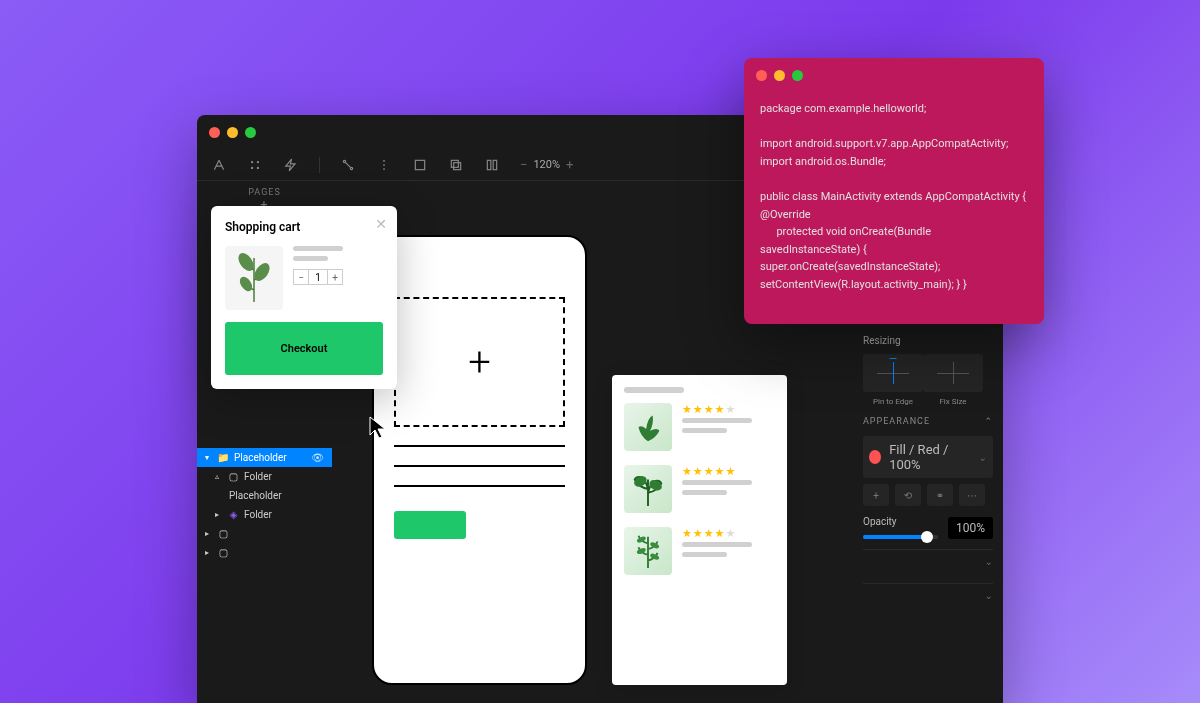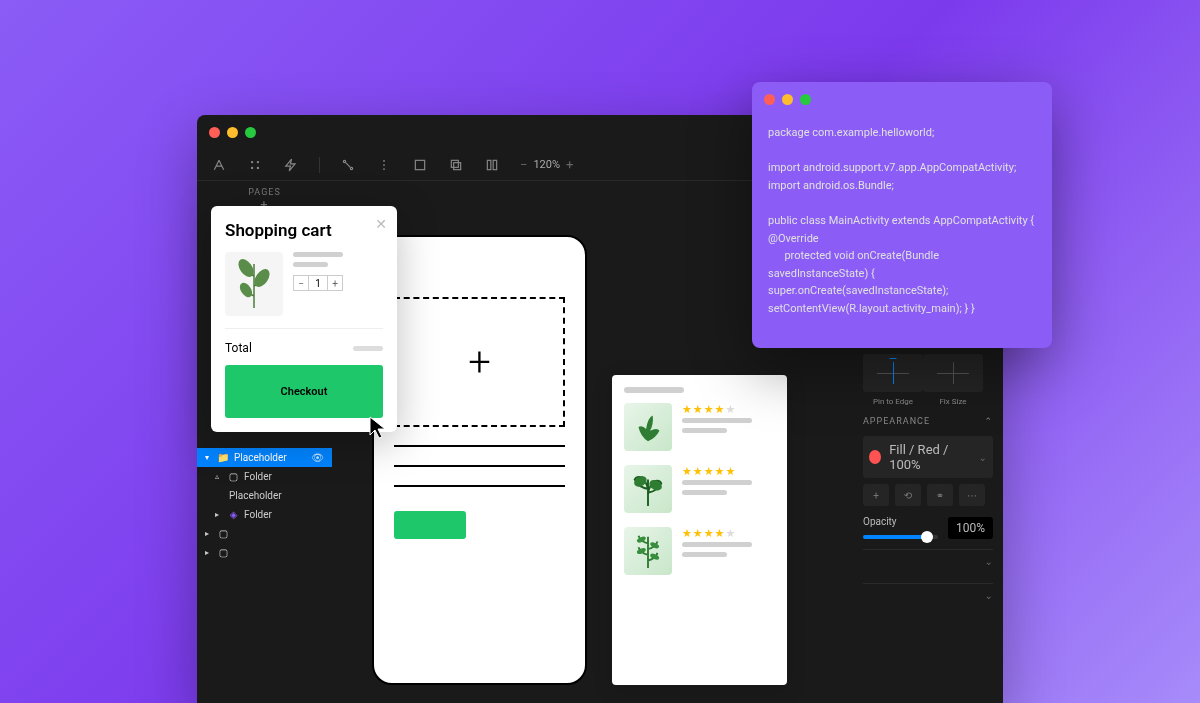--- a/index.html
+++ b/index.html
@@ -65,34 +65,34 @@
 .slider { position: relative; height: 4px; background: #333; border-radius: 2px; margin-top: 8px; }
 .slider-fill { position: absolute; left: 0; top: 0; height: 100%; background: #0084ff; border-radius: 2px; width: 90%; }
 .slider-thumb { position: absolute; right: 6%; top: -4px; width: 12px; height: 12px; background: #fff; border-radius: 50%; }
 .opacity-row { display: flex; align-items: center; gap: 10px; margin-top: 10px; }
 .opacity-val { background: #000000; padding: 4px 8px; border-radius: 3px; font-size: 12px; }
 .panel-row { height: 24px; border-top: 1px solid #2a2a2a; margin-top: 10px; display: flex; justify-content: flex-end; align-items: center; color: #666; }
 
 
 .cart-pop { position: absolute; left: 211px; top: 206px; width: 186px; background: #fff; border-radius: 6px; box-shadow: 0 10px 40px rgba(0,0,0,0.25); padding: 14px; z-index: 10; }
 .cart-close { position: absolute; right: 10px; top: 10px; color: #bbb; font-size: 14px; cursor: pointer; }
-.cart-title { font-size: 17px; font-weight: 600; margin-bottom: 12px; }
+.cart-title { font-size: 12px; font-weight: 600; margin-bottom: 12px; }
 .cart-item { display: flex; gap: 10px; margin-bottom: 12px; }
 .cart-img { width: 58px; height: 64px; border-radius: 4px; background: #f5f5f5; display: flex; align-items: center; justify-content: center; overflow: hidden; }
 .cart-img svg { width: 48px; height: 56px; }
 .qty-row { display: flex; align-items: center; gap: 0; margin-top: 8px; }
 .qty-btn { width: 16px; height: 16px; border: 1px solid #ccc; display: flex; align-items: center; justify-content: center; font-size: 10px; color: #666; cursor: pointer; }
 .qty-val { width: 18px; height: 16px; border-top: 1px solid #ccc; border-bottom: 1px solid #ccc; display: flex; align-items: center; justify-content: center; font-size: 10px; }
 .total-row { display: flex; justify-content: space-between; align-items: center; padding: 12px 0 10px; border-top: 1px solid #eee; font-size: 12px; }
 .total-amt { width: 30px; height: 5px; background: #ddd; border-radius: 3px; }
 .checkout-btn { width: 100%; background: #1ec76a; color: #000; border: none; padding: 20px; font-size: 11px; font-weight: 600; border-radius: 3px; cursor: pointer; }
 .cursor-arrow { position: absolute; left: 368px; top: 415px; z-index: 11; }
 
 
-.code-window { position: absolute; right: 148px; top: 58px; width: 300px; background: #8b5cf6; border-radius: 8px; box-shadow: 0 20px 60px rgba(0,0,0,0.4); z-index: 20; padding-bottom: 18px; margin-top: 24px; }
+.code-window { position: absolute; right: 156px; top: 58px; width: 300px; background: #be185d; border-radius: 8px; box-shadow: 0 20px 60px rgba(0,0,0,0.4); z-index: 20; padding-bottom: 18px; }
 .code-body { padding: 8px 16px 12px; color: #e0e0e0; font-size: 11px; line-height: 1.6; font-family: inherit; white-space: pre-wrap; word-break: break-word; }
 
 .pin-cross { position: relative; width: 40px; height: 26px; }
 .pin-cross .h { position: absolute; top: 50%; left: 4px; right: 4px; height: 1px; background: #555; }
 .pin-cross .v { position: absolute; left: 50%; top: 2px; bottom: 2px; width: 1px; background: #555; }
 .pin-cross .v.blue { background: #0084ff; }
 .pin-cross .t { position: absolute; left: 50%; top: -2px; width: 7px; height: 1px; background: #0084ff; transform: translateX(-50%); }
 </style>
 </head>
 <body>
@@ -327,24 +327,20 @@
     <div style="flex:1">
       <div class="bar" style="width:50px;margin-bottom:5px"></div>
       <div class="bar" style="width:35px"></div>
       <div class="qty-row">
         <div class="qty-btn">−</div>
         <div class="qty-val">1</div>
         <div class="qty-btn">+</div>
       </div>
     </div>
   </div>
-  <div class="total-row">
-    <span>Total</span>
-    <div class="total-amt"></div>
-  </div>
   <button class="checkout-btn">Checkout</button>
 </div>
 
 <svg class="cursor-arrow" width="22" height="26">
   <path d="M2 2 L2 20 L7 15 L11 23 L14 22 L10 14 L17 14 Z" fill="#000" stroke="#fff" stroke-width="1"></path>
 </svg>
 
 <div class="code-window">
   <div class="titlebar">
     <div class="traffic-lights">

